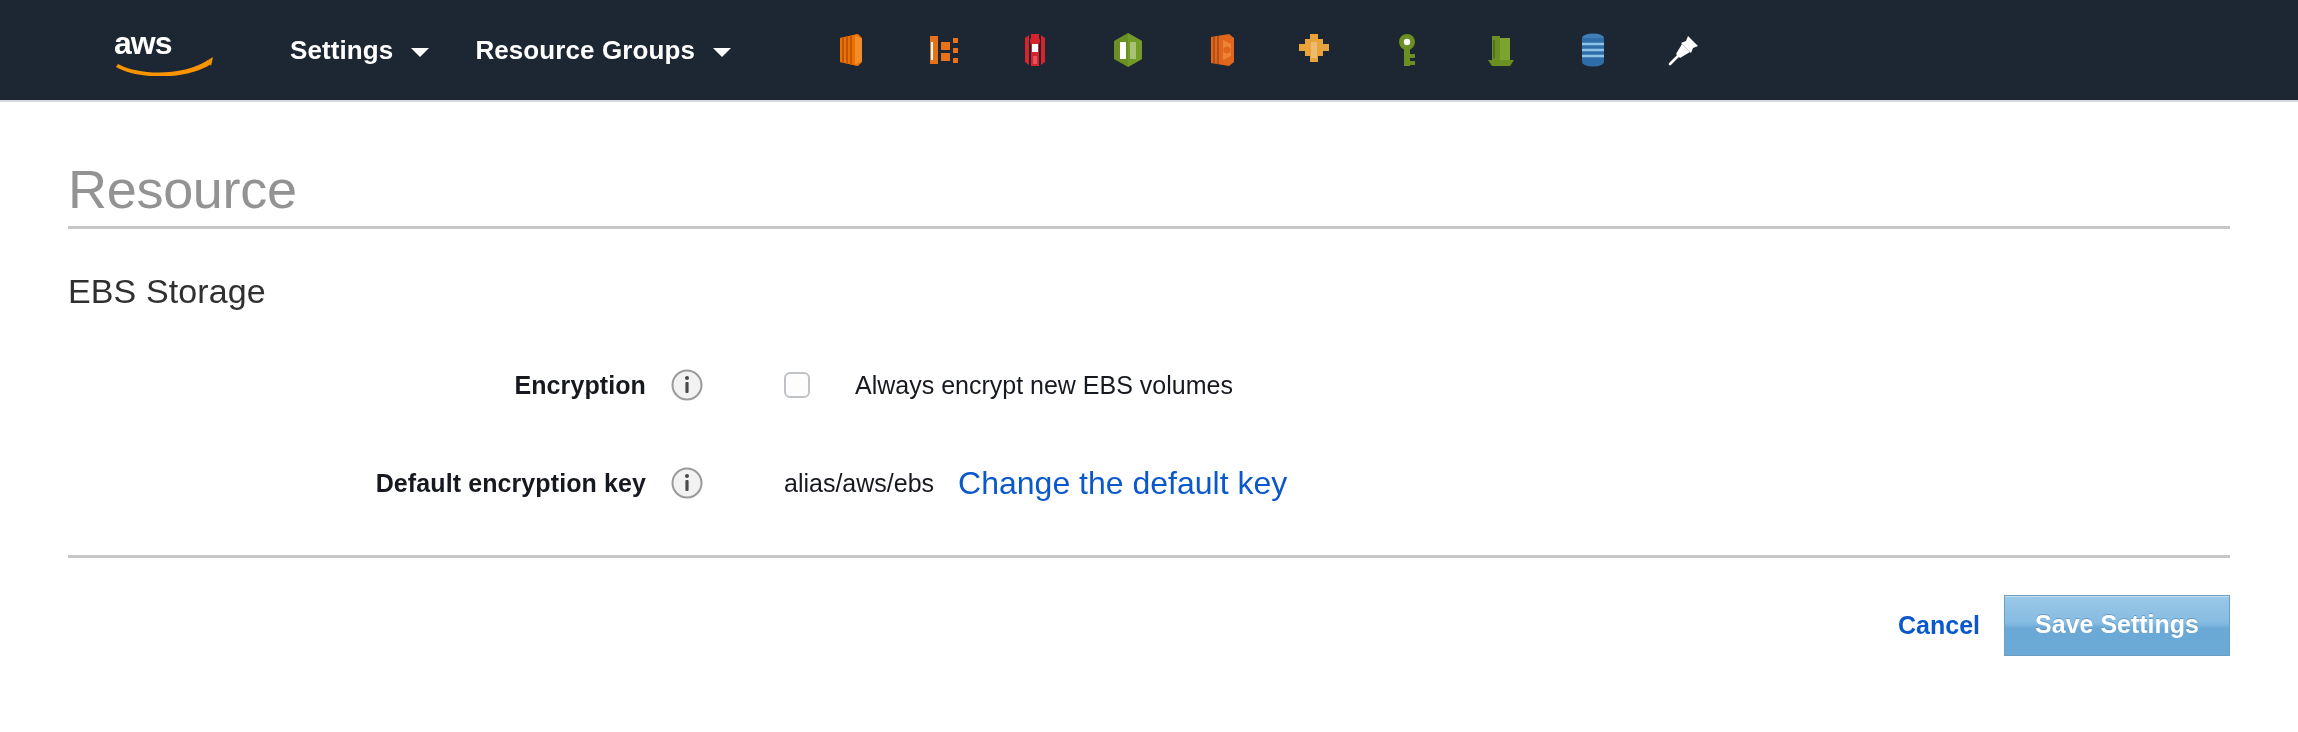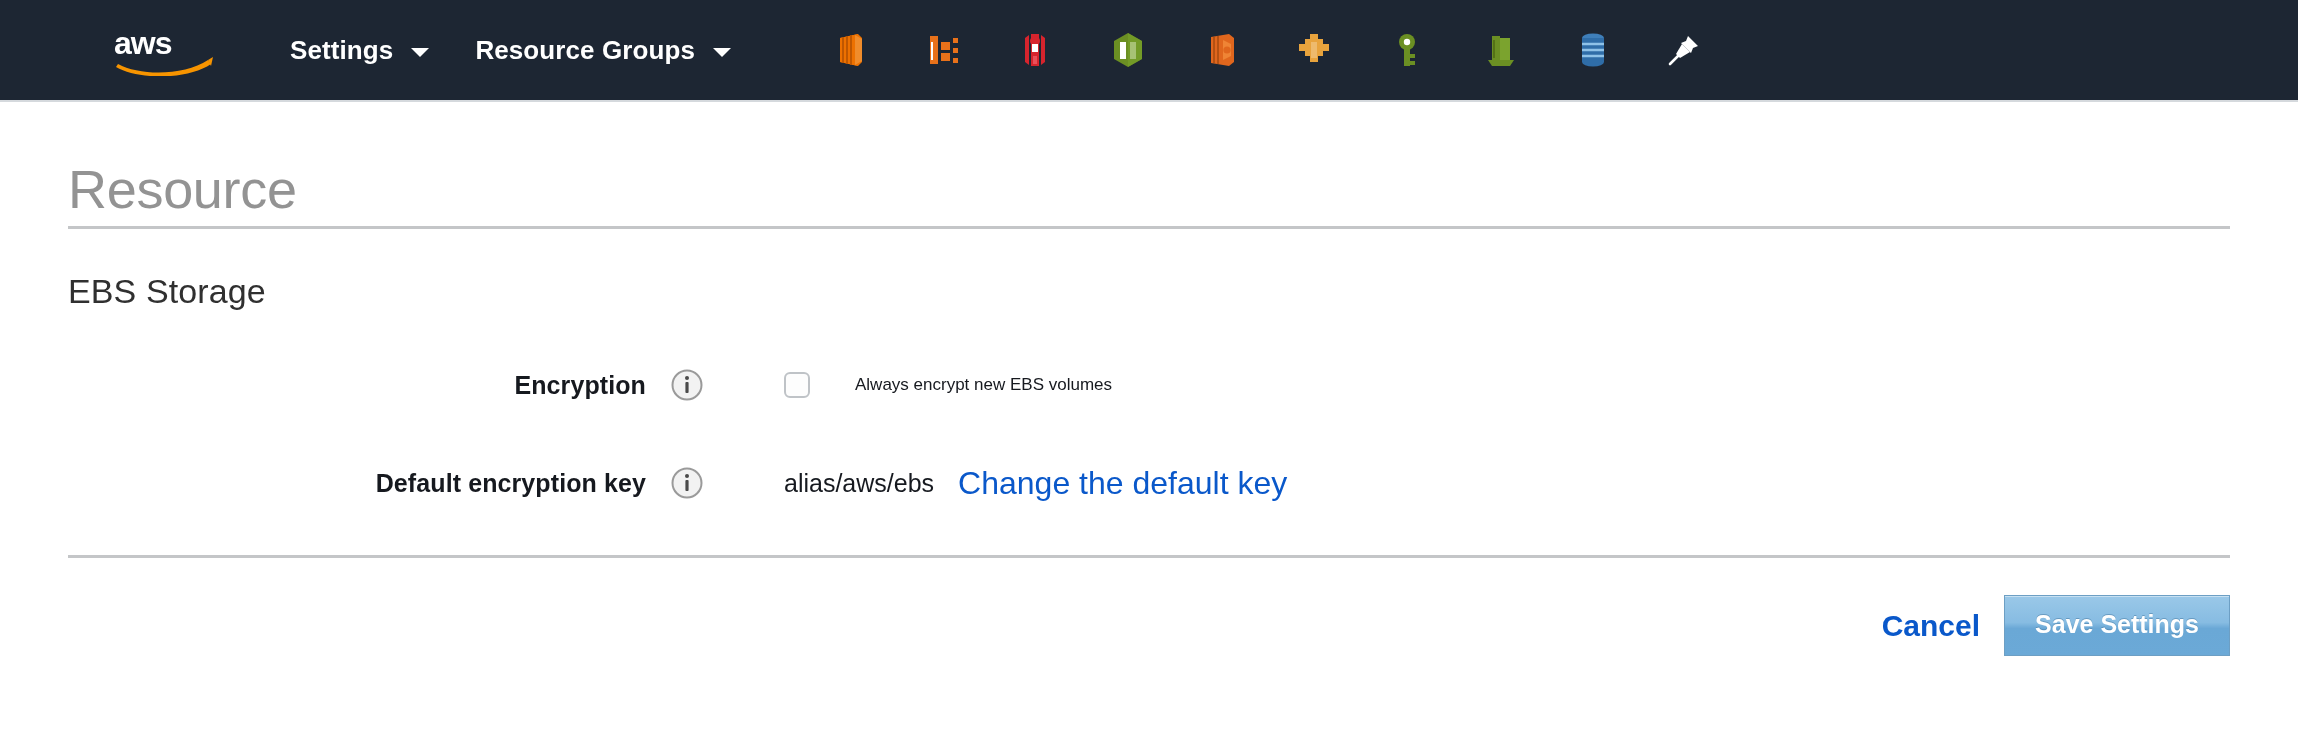--- a/index.html
+++ b/index.html
@@ -145,21 +145,21 @@
     height: 26px;
     border: 2px solid #bfc3c7;
     border-radius: 6px;
     background: #fdfdfd;
     box-sizing: border-box;
     cursor: pointer;
     flex: 0 0 auto;
   }
   .checkbox-label {
     margin-left: 45px;
-    font-size: 17px;
+    font-size: 25px;
     color: #16191f;
     white-space: nowrap;
   }
   .key-value {
     font-size: 25px;
     color: #16191f;
     white-space: nowrap;
   }
   .link {
     color: #0a58ca;
@@ -179,21 +179,21 @@
   }
   .footer {
     display: flex;
     justify-content: flex-end;
     align-items: center;
     padding-top: 37px;
     width: 2162px;
   }
   .cancel-link {
     color: #0a58ca;
-    font-size: 30px;
+    font-size: 25px;
     font-weight: bold;
     text-decoration: none;
     cursor: pointer;
     margin-right: 24px;
     white-space: nowrap;
   }
   .save-btn {
     background: linear-gradient(to bottom, #9ac8e8 0%, #87bce2 45%, #6aa8d6 55%, #6ba9d7 100%);
     border: 1px solid #6d9fc4;
     border-radius: 0;

